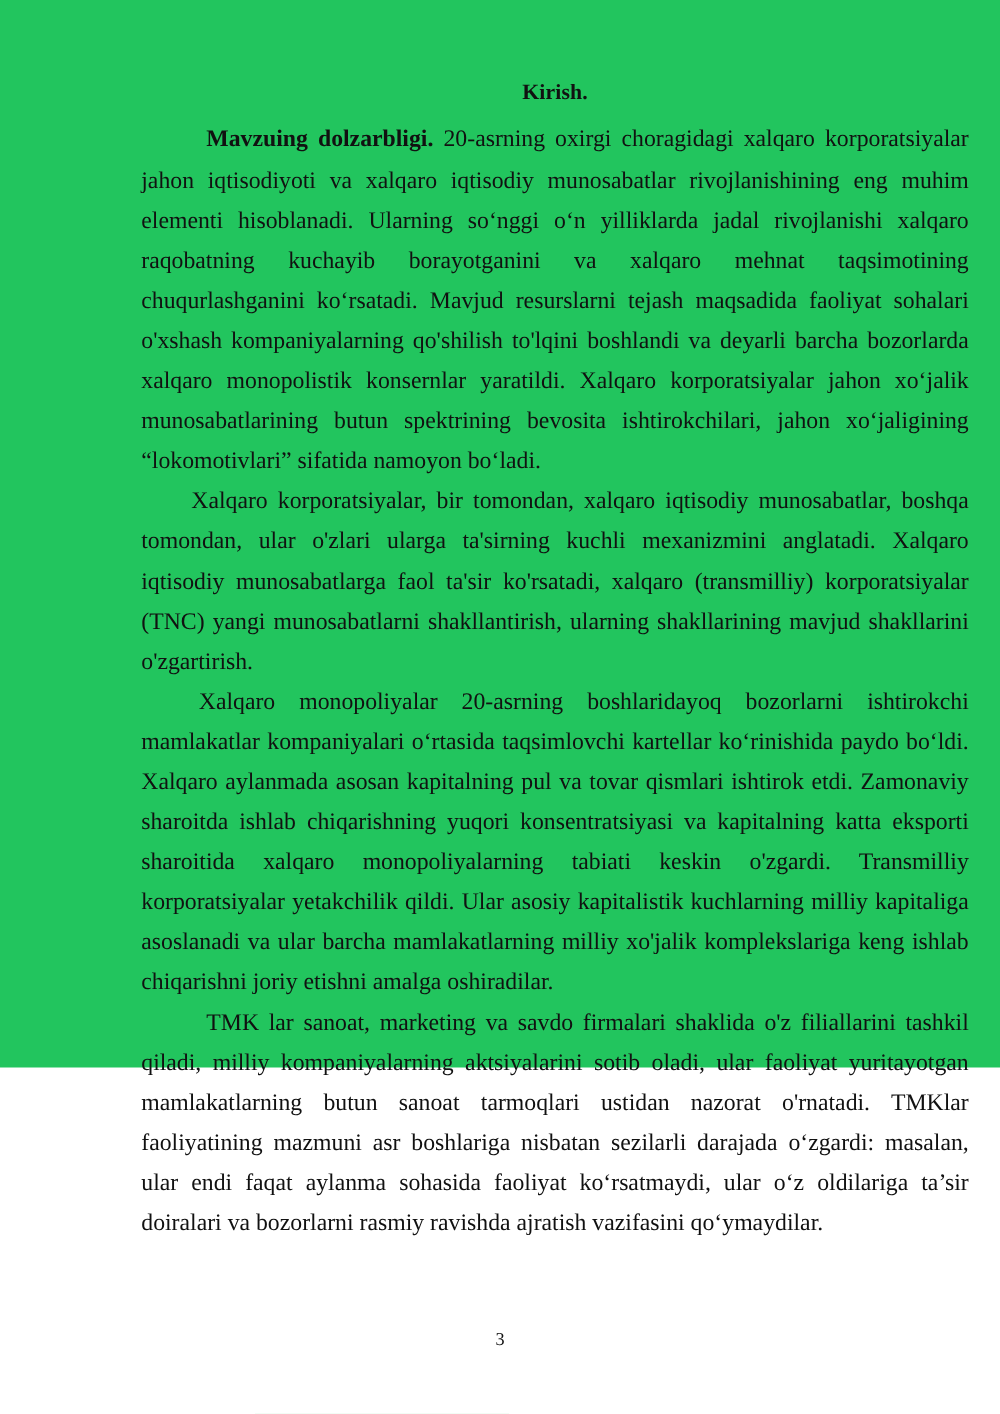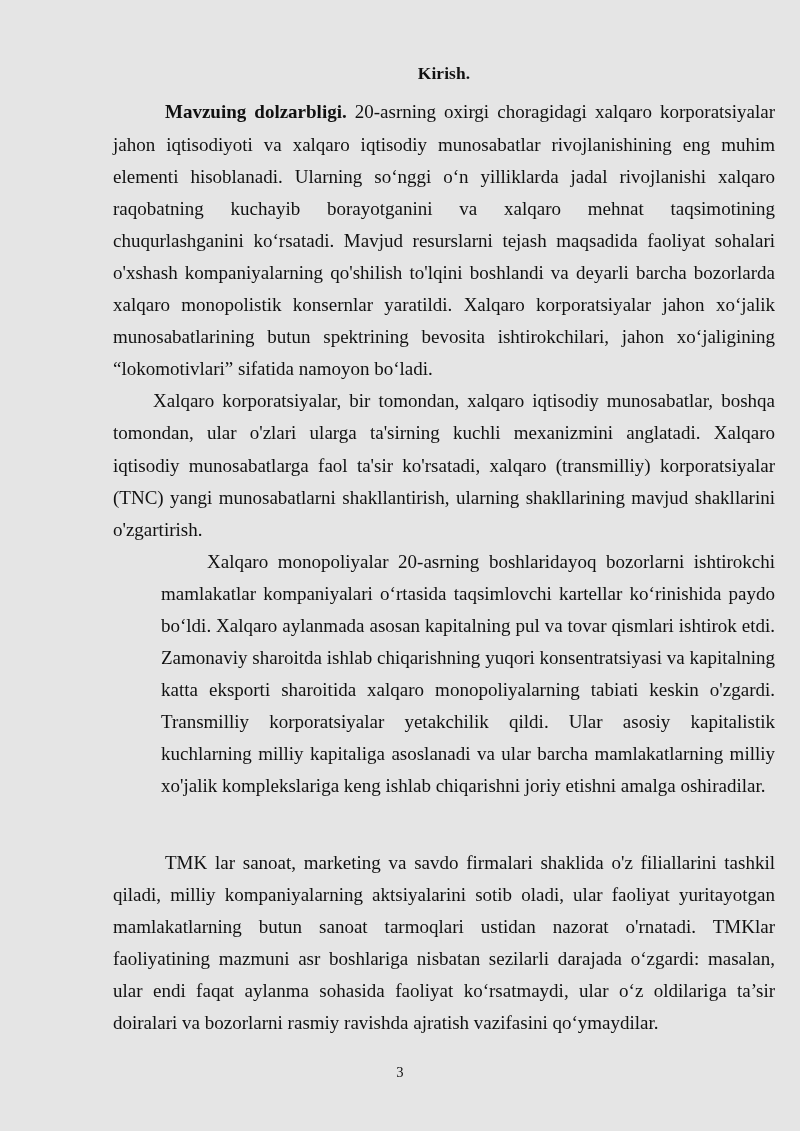--- a/index.html
+++ b/index.html
@@ -14,22 +14,22 @@
     font-family: "Liberation Serif", "DejaVu Serif", serif;
     color: #111111;
     overflow: hidden;
   }
 
   .page {
     position: absolute;
     left: 0;
     top: 0;
     width: 800px;
-    height: 1131px;
-    background: #e5e5e5;
+    height: 854px;
+    background: #22c55e;
   }
 
   .content {
     position: absolute;
     left: 113px;
     top: 62px;
     width: 662px;
   }
 
   .doc-heading {
@@ -50,22 +50,22 @@
     hyphens: none;
     -webkit-hyphens: none;
   }
 
   .para .lead {
     font-weight: bold;
   }
 
   .indent-1 { text-indent: 52px; }
   .indent-2 { text-indent: 40px; }
-  .indent-3 { text-indent: 46px; margin-left: 48px; }
-  .indent-4 { text-indent: 52px; margin-top: 44px; }
+  .indent-3 { text-indent: 46px; }
+  .indent-4 { text-indent: 52px; }
 
   .page-number {
     position: absolute;
     left: 0;
     top: 1064px;
     width: 800px;
     text-align: center;
     font-size: 14.6px;
     font-family: "Liberation Serif", "DejaVu Serif", serif;
     color: #111111;

